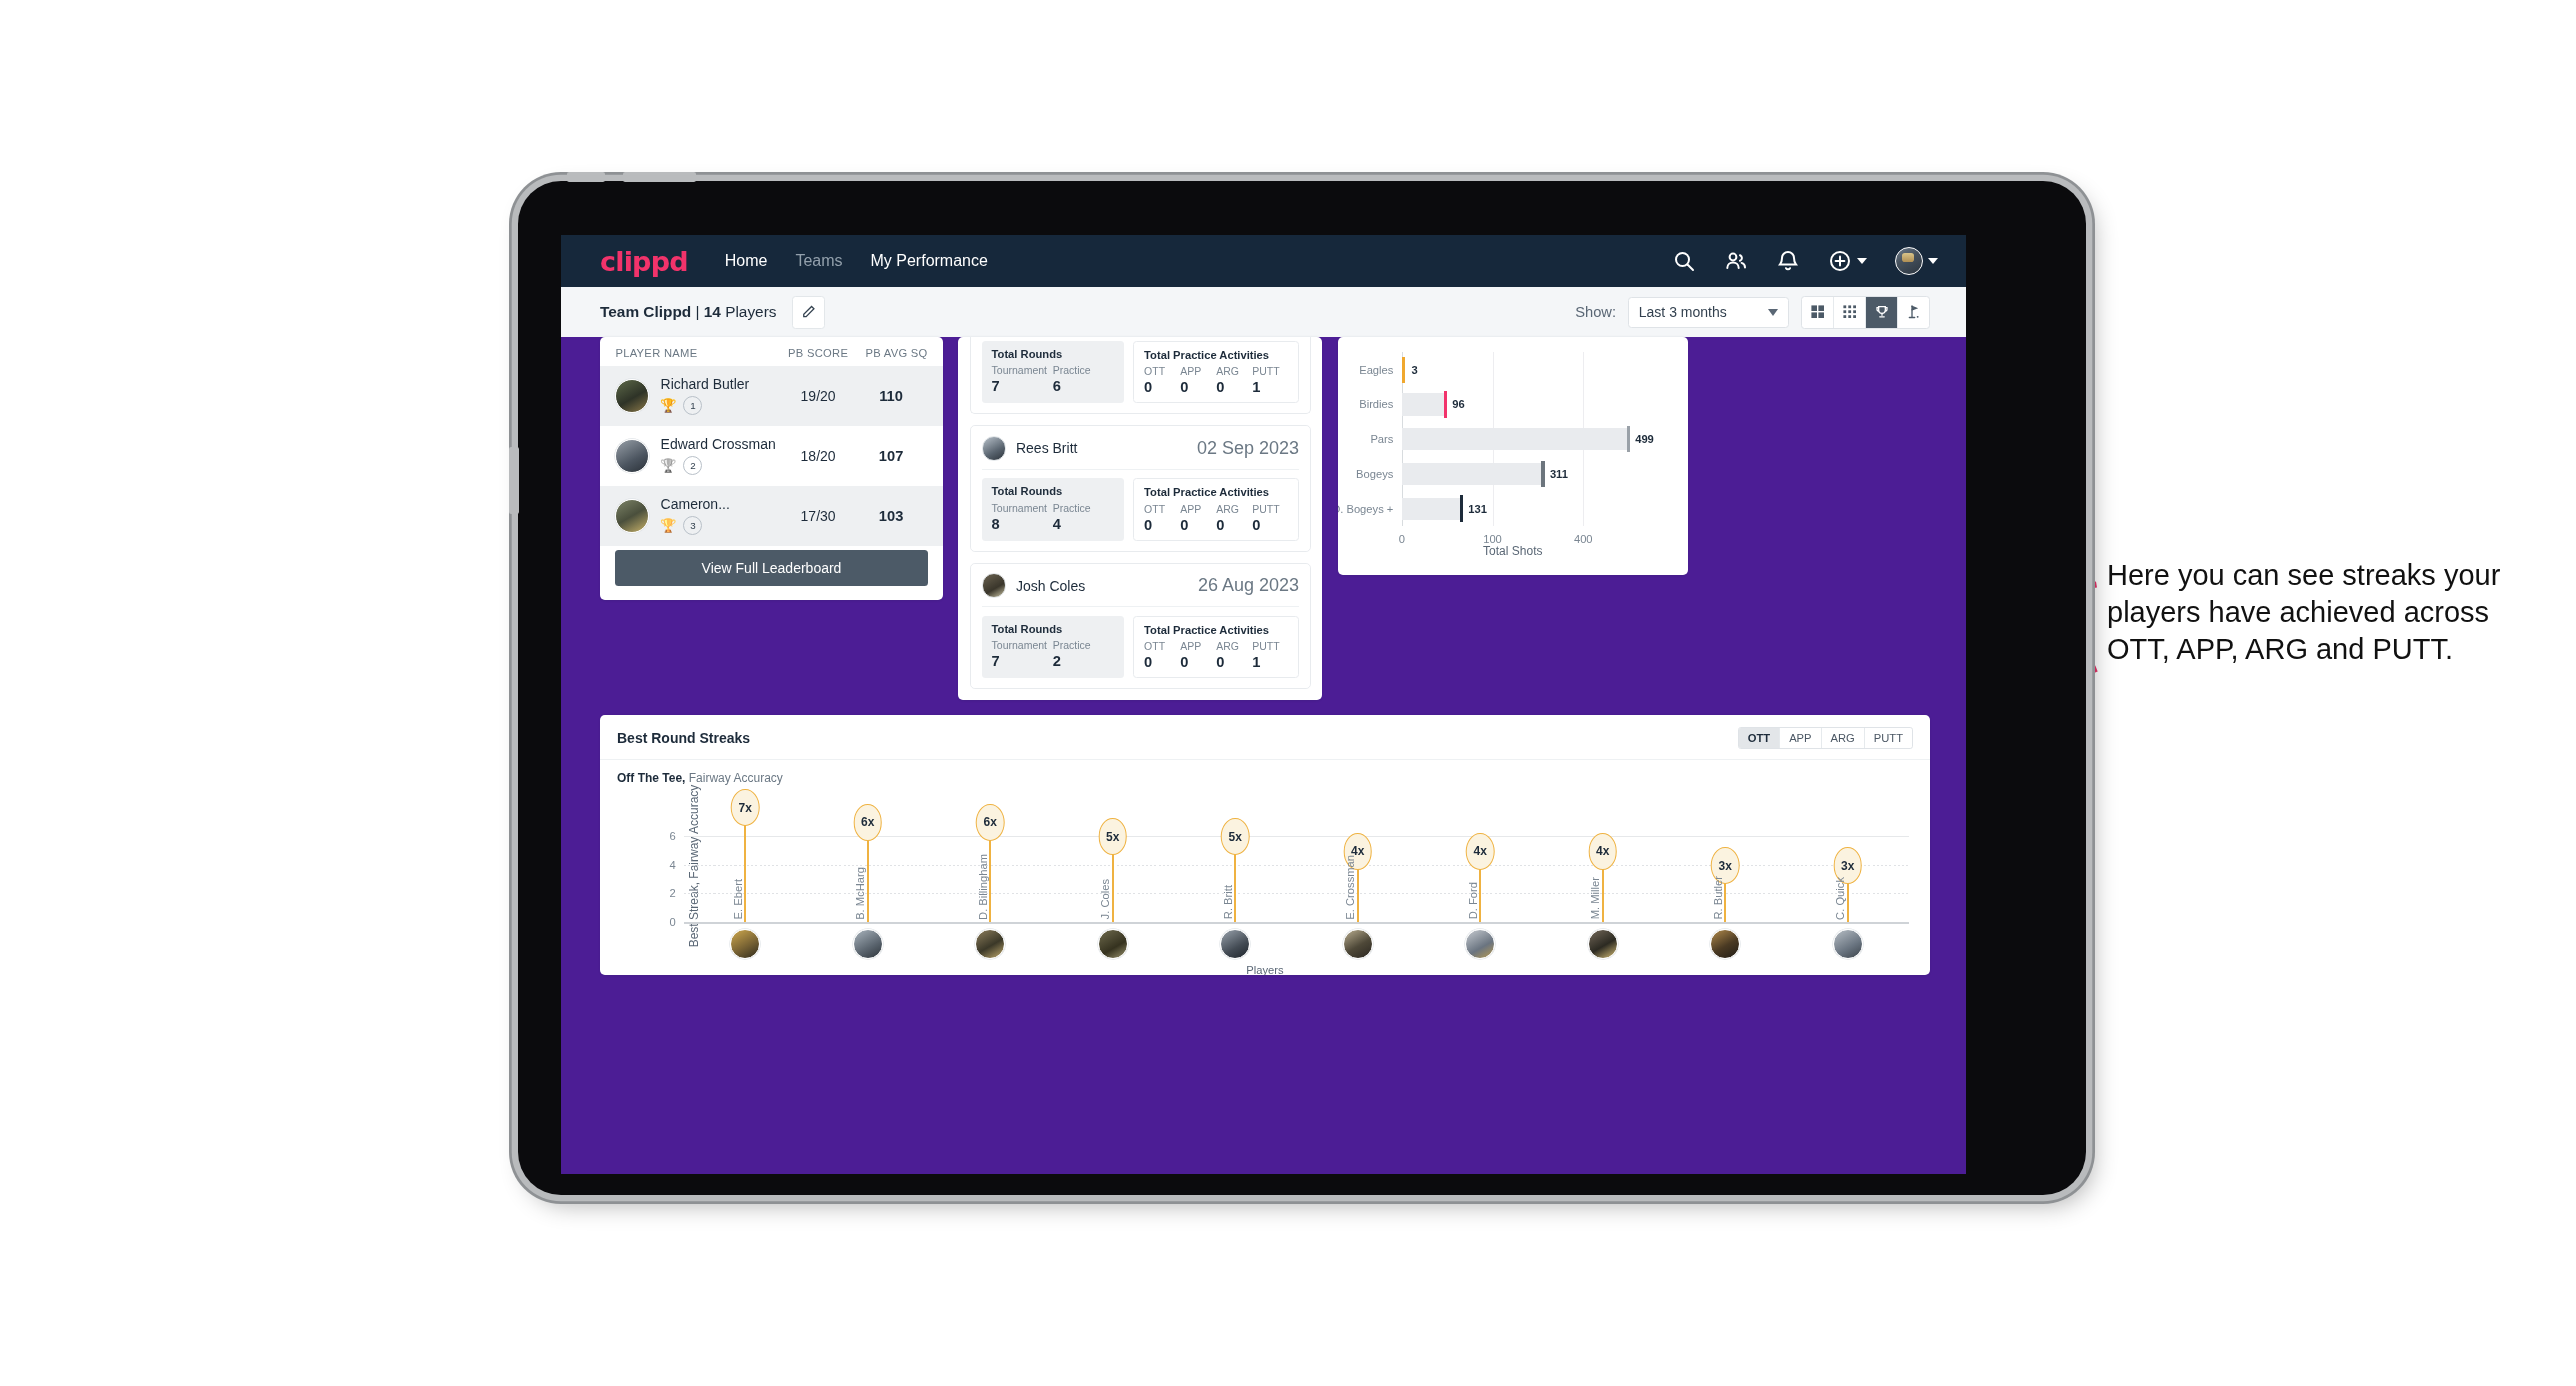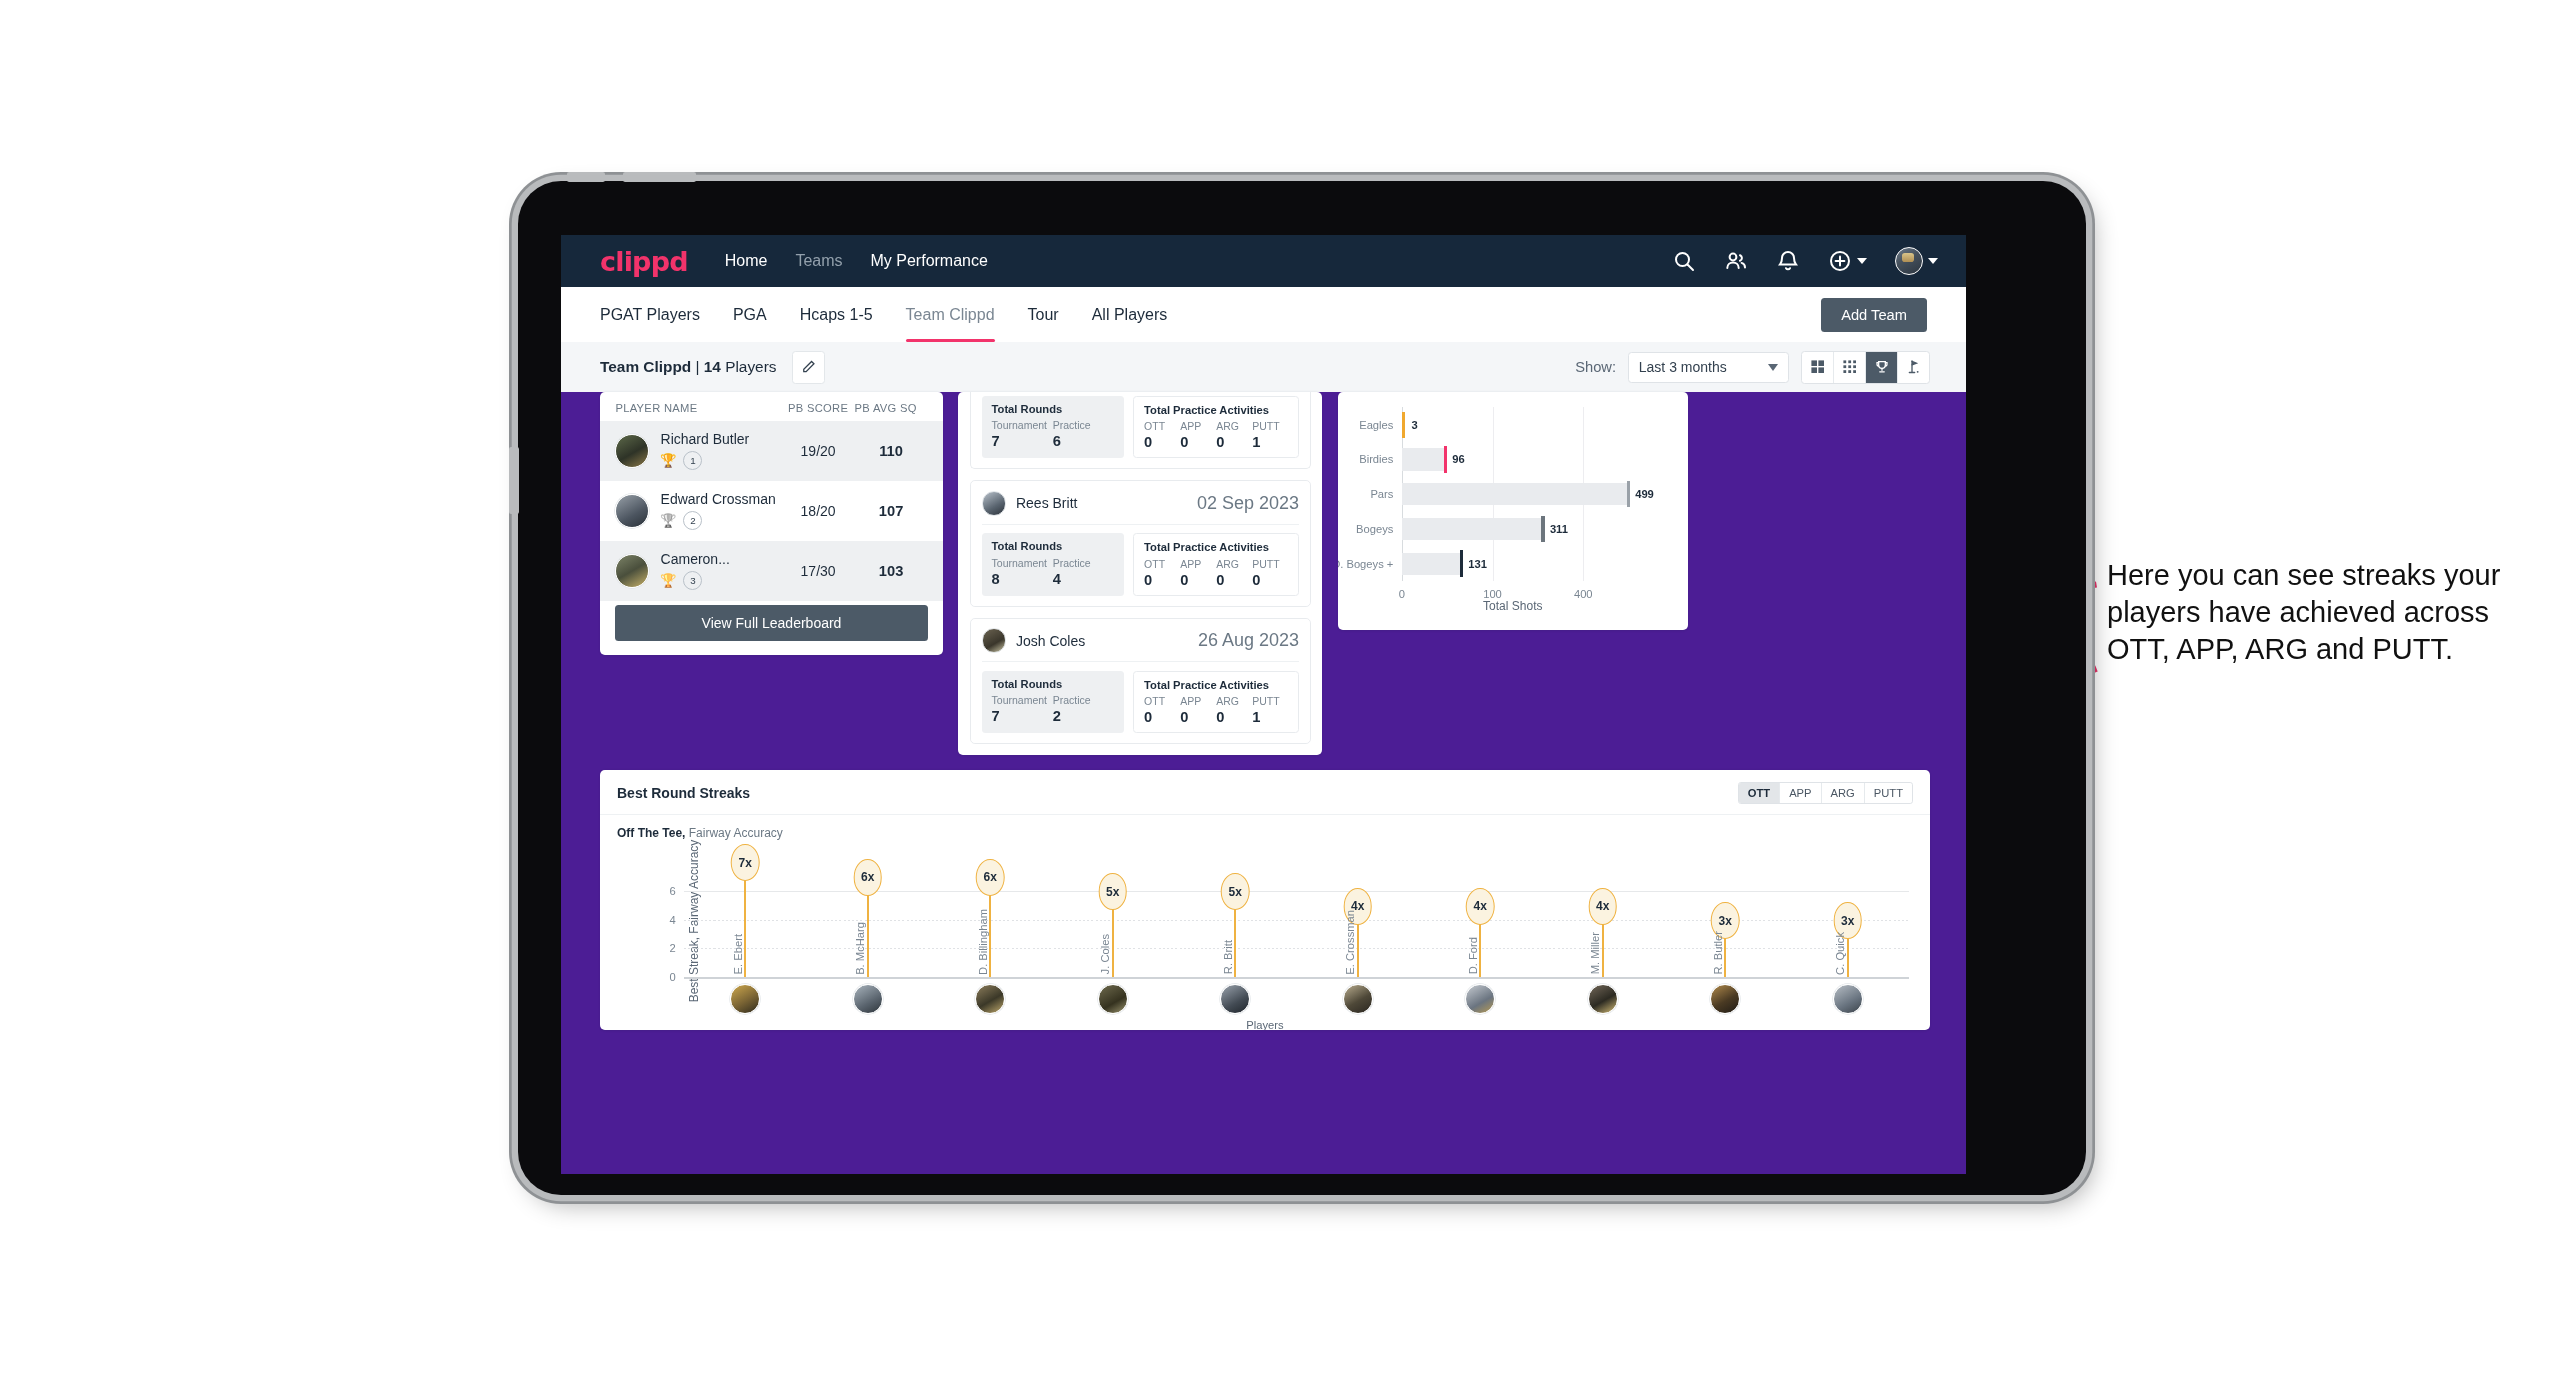--- a/index.html
+++ b/index.html
@@ -57,21 +57,21 @@
   
   #content{padding:0 36px 0 39px;box-sizing:border-box;}
   #row-top{display:flex;gap:15.4px;align-items:flex-start;}
   .card{background:#ffffff;border-radius:4.9px;box-shadow:0 0.7px 2.1px rgba(22,40,59,.13);}
 
   
   #leaderboard-card{width:343px;overflow:hidden;}
   #lb-head{display:flex;padding:9.8px 15.4px 7px 15.4px;font-size:11.2px;color:#6b7884;letter-spacing:0.3px;}
   #lb-head .c1{flex:1;}
   #lb-head .c2{width:73px;text-align:center;}
-  #lb-head .c3{width:73px;text-align:left;}
+  #lb-head .c3{width:73px;text-align:right;}
   .lb-row{display:flex;align-items:center;padding:11.2px 15.4px;height:60px;box-sizing:border-box;}
   .lb-row.alt{background:#eef0f2;}
   .lb-av{width:32px;height:32px;border-radius:50%;overflow:hidden;border:1.4px solid #fff;
     box-shadow:0 0 0 0.7px #dfe3e7;flex:none;margin-right:11.2px;}
   .lb-name-wrap{flex:1;}
   .lb-name{font-size:14px;color:#1d2b3a;line-height:1.15;}
   .lb-badges{display:flex;align-items:center;gap:6.3px;margin-top:4.2px;}
   .trophy{font-size:13.3px;line-height:1;}
   .rankcircle{width:17px;height:17px;border-radius:50%;border:0.7px solid #b9c1c9;display:flex;
     align-items:center;justify-content:center;font-size:9.8px;color:#33414f;}
@@ -200,29 +200,20 @@
             </span>
           <span class="caret"></span>
         </span>
         <span class="icon-with-caret">
           <span id="user-avatar"></span>
           <span class="caret"></span>
         </span>
       </div>
     </div>
 
-    <div id="subtabs">
-      <div class="subtab">PGAT Players</div>
-      <div class="subtab">PGA</div>
-      <div class="subtab">Hcaps 1-5</div>
-      <div class="subtab active">Team Clippd</div>
-      <div class="subtab">Tour</div>
-      <div class="subtab">All Players</div>
-      <div id="add-team-btn">Add Team</div>
-    </div>
 
     <div id="toolbar">
       <div id="team-title">
         <b>Team Clippd</b><span> | </span><b>14</b><span> Players</span>
       </div>
       <div id="edit-btn">
         <svg width="15.4" height="15.4" viewBox="0 0 24 24" fill="none" stroke="#33414f" stroke-width="2" stroke-linecap="round">
             <path d="M16.5 3.8l3.7 3.7L8 19.7H4.3v-3.7z"></path>
           </svg>
       </div>

